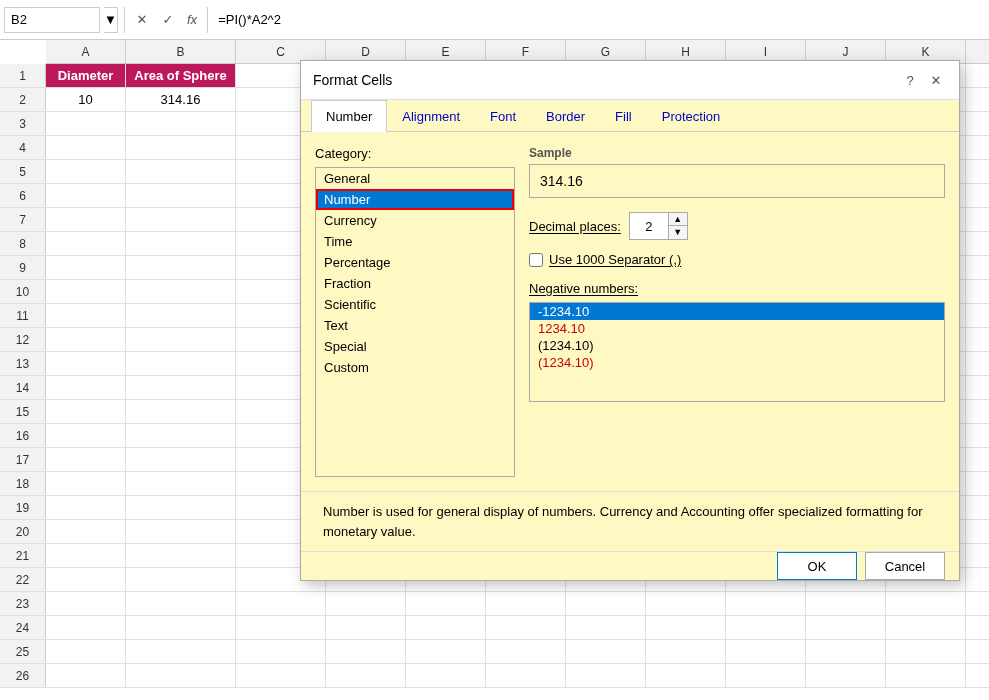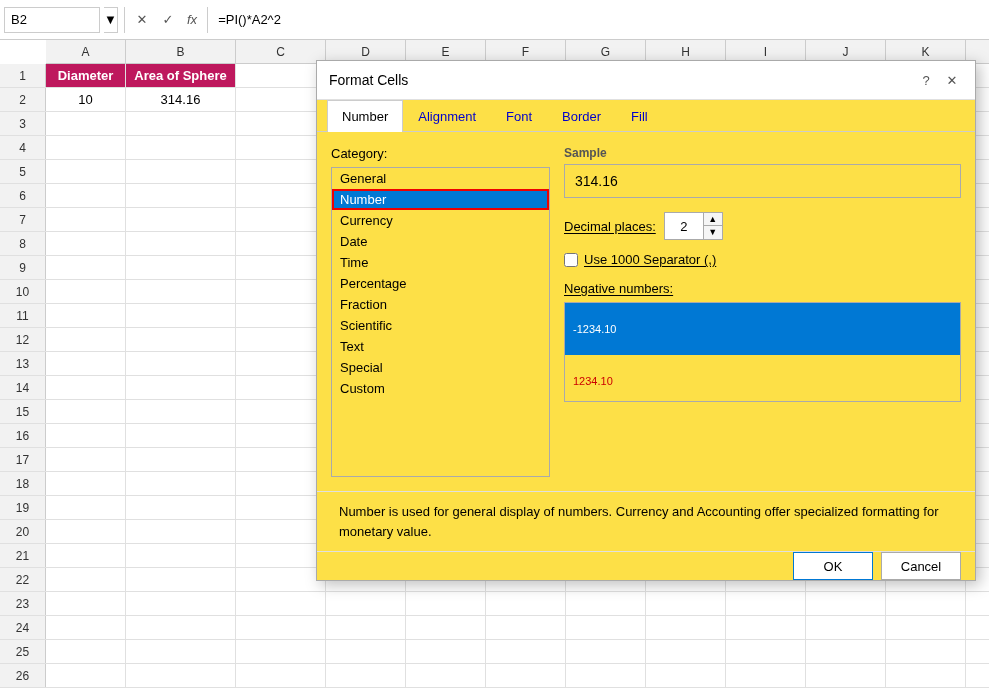--- a/index.html
+++ b/index.html
@@ -172,25 +172,24 @@
     .cell.data-cell {
       justify-content: center;
     }
 
     
     .dialog-overlay {
       position: absolute;
       top: 60px;
       left: 300px;
       width: 660px;
-      background: #fde047;
+      background: #fef9c3;
       border: 1px solid #aaa;
       box-shadow: 4px 4px 14px rgba(0,0,0,0.25);
       z-index: 100;
-      margin-left: 16px;
     }
 
     .dialog-titlebar {
       display: flex;
       align-items: center;
       justify-content: space-between;
       padding: 8px 12px;
       background: #fff;
       border-bottom: 1px solid #e0e0e0;
     }
@@ -250,21 +249,21 @@
 
     
     .dialog-body {
       display: flex;
       padding: 14px;
       gap: 14px;
     }
 
     
     .category-panel {
-      width: 219px;
+      width: 200px;
       flex-shrink: 0;
     }
 
     .category-label {
       font-size: 13px;
       margin-bottom: 6px;
       color: #000;
     }
 
     .category-list {
@@ -396,22 +395,22 @@
     }
 
     .negative-list {
       border: 1px solid #aaa;
       height: 100px;
       overflow-y: auto;
       position: relative;
     }
 
     .negative-item {
-      padding: 20px 8px;
-      font-size: 11px;
+      padding: 1px 8px;
+      font-size: 13px;
       cursor: pointer;
     }
 
     .negative-item.selected {
       background: #0078d4;
       color: #fff;
     }
 
     .negative-item.red {
       color: #cc0000;
@@ -866,31 +865,31 @@
         <div class="dialog-ctrl-btn">✕</div>
       </div>
     </div>
 
     <div class="dialog-tabs">
       <div class="tab active">Number</div>
       <div class="tab highlighted">Alignment</div>
       <div class="tab highlighted">Font</div>
       <div class="tab highlighted">Border</div>
       <div class="tab highlighted">Fill</div>
+      <div class="tab highlighted">Protection</div>
     </div>
 
     <div class="dialog-body">
 
       <div class="category-panel">
         <div class="category-label">Category:</div>
         <div class="category-list">
           <div class="category-item">General</div>
           <div class="category-item selected">Number</div>
           <div class="category-item">Currency</div>
-          <div class="category-item">Date</div>
           <div class="category-item">Time</div>
           <div class="category-item">Percentage</div>
           <div class="category-item">Fraction</div>
           <div class="category-item">Scientific</div>
           <div class="category-item">Text</div>
           <div class="category-item">Special</div>
           <div class="category-item">Custom</div>
         </div>
       </div>
 

